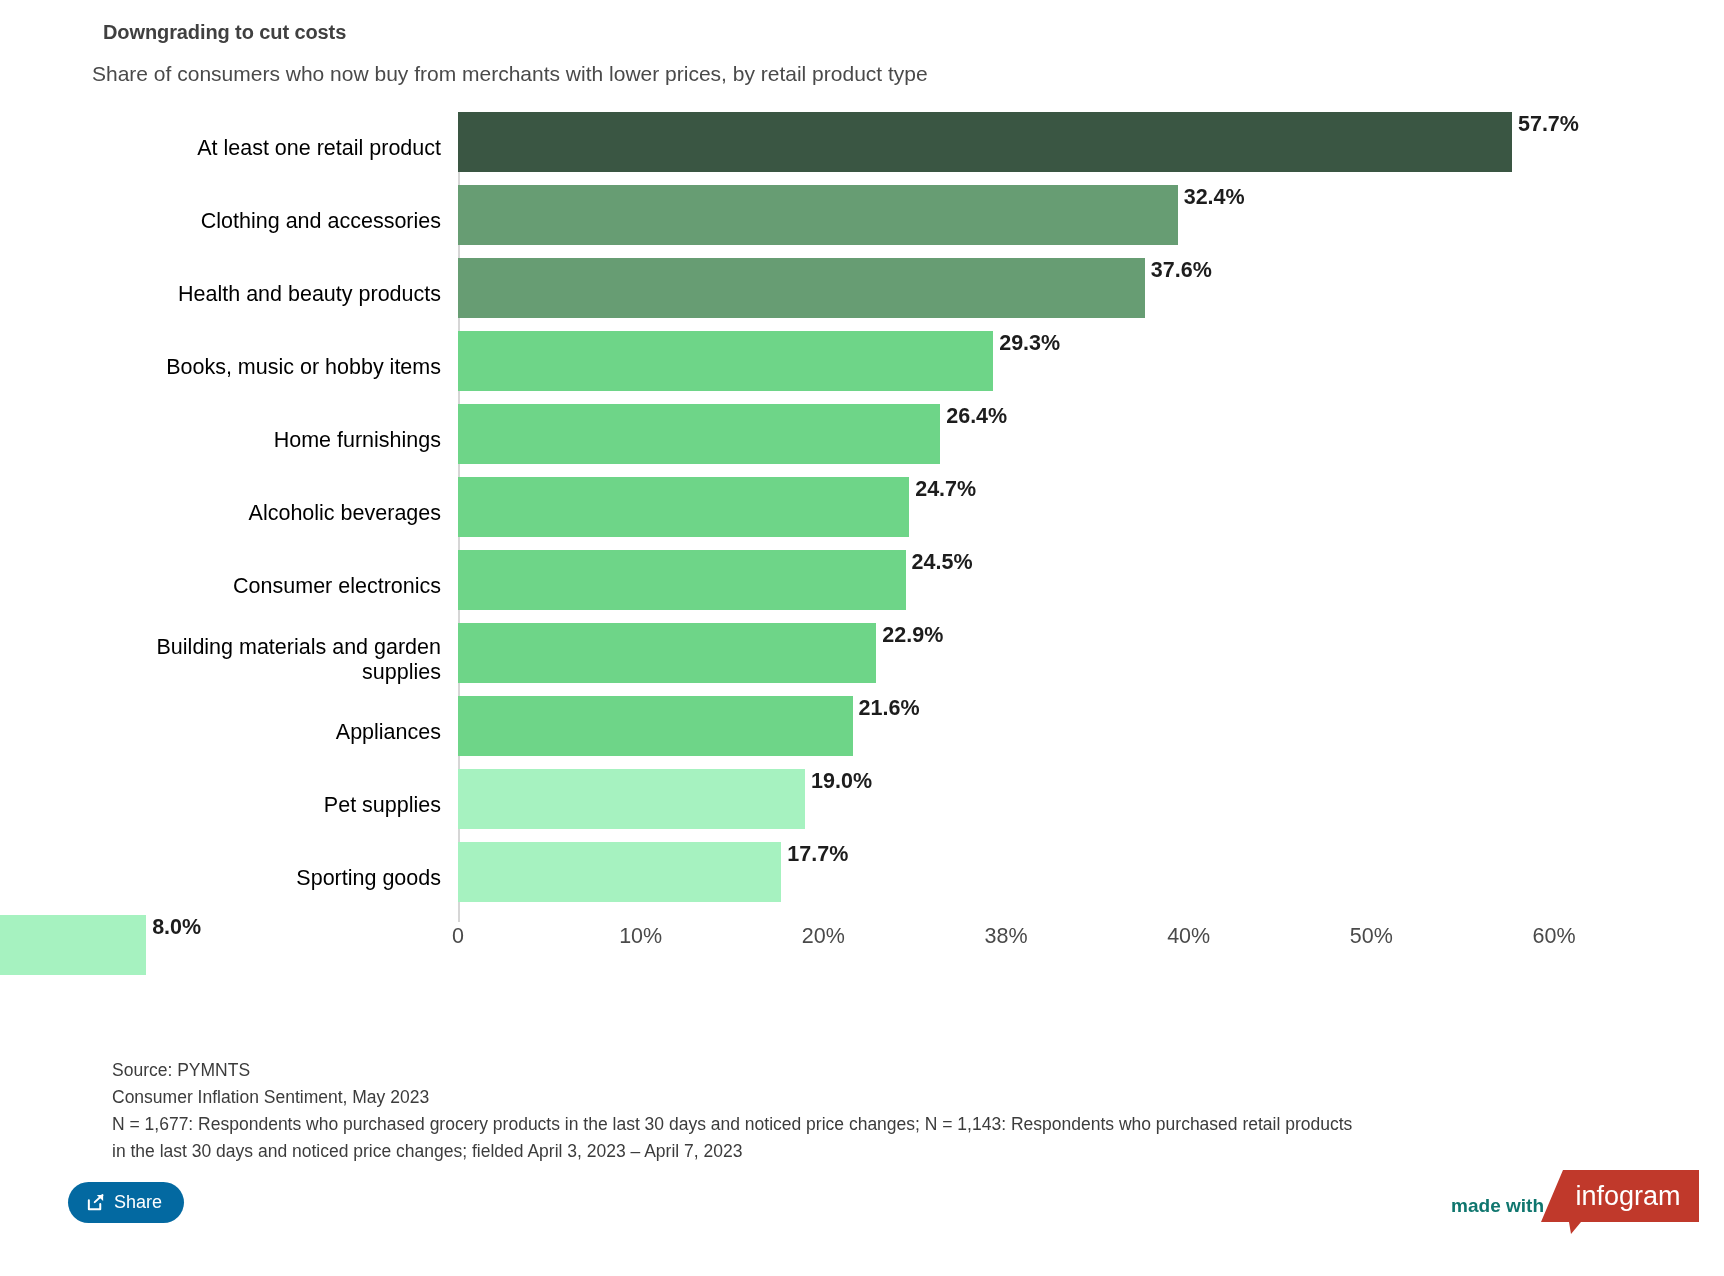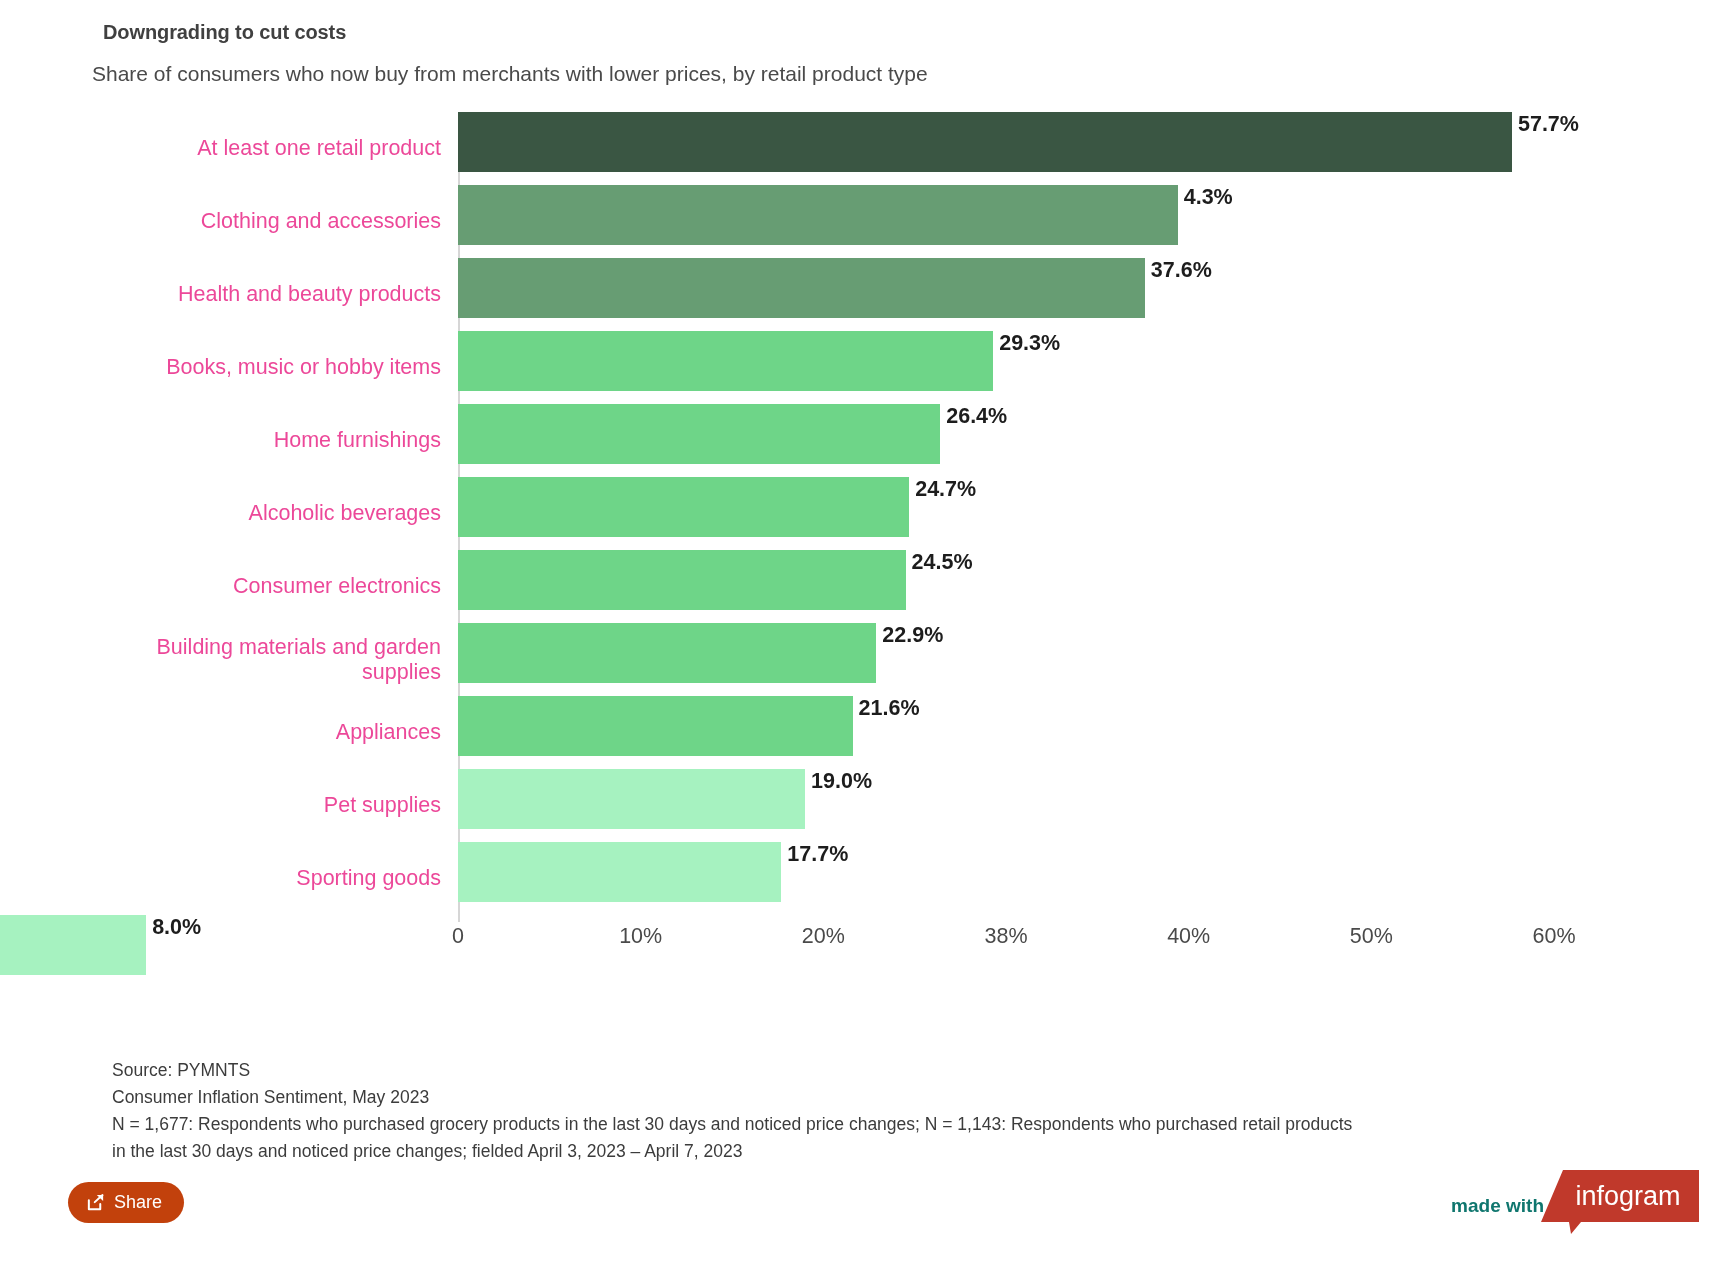--- a/index.html
+++ b/index.html
@@ -63,21 +63,21 @@
     height: 73px;
     position: relative;
   }
 
   .cat-label {
     width: 458px;
     text-align: right;
     padding-right: 17px;
     box-sizing: border-box;
     font-size: 21.5px;
-    color: #ec4899;
+    color: #000000;
     line-height: 1.17;
     white-space: pre-line;
   }
 
   .bar-zone {
     position: relative;
     flex: 1;
     height: 73px;
     display: flex;
   }
@@ -143,21 +143,21 @@
     height: 106px;
   }
 
   .share-button {
     position: absolute;
     left: 68px;
     top: 12px;
     display: inline-flex;
     align-items: center;
     gap: 9px;
-    background: #c2410c;
+    background: #0369a1;
     color: #ffffff;
     border: none;
     border-radius: 22px;
     padding: 10px 22px 10px 18px;
     font-size: 18px;
     font-family: "Liberation Sans", sans-serif;
     cursor: pointer;
   }
   .share-button svg { display: block; }
 
@@ -211,21 +211,21 @@
           <div class="cat-label">At least one retail product</div>
           <div class="bar-zone">
             <div class="bar" style="width: 1053.99px; background: rgb(58, 86, 67);"></div>
             <div class="bar-value">57.7%</div>
           </div>
         </div>
         <div class="row">
           <div class="cat-label">Clothing and accessories</div>
           <div class="bar-zone">
             <div class="bar" style="width: 719.707px; background: rgb(103, 157, 115);"></div>
-            <div class="bar-value">4.3%</div>
+            <div class="bar-value">32.4%</div>
           </div>
         </div>
         <div class="row">
           <div class="cat-label">Health and beauty products</div>
           <div class="bar-zone">
             <div class="bar" style="width: 686.827px; background: rgb(103, 157, 115);"></div>
             <div class="bar-value">37.6%</div>
           </div>
         </div>
         <div class="row">

